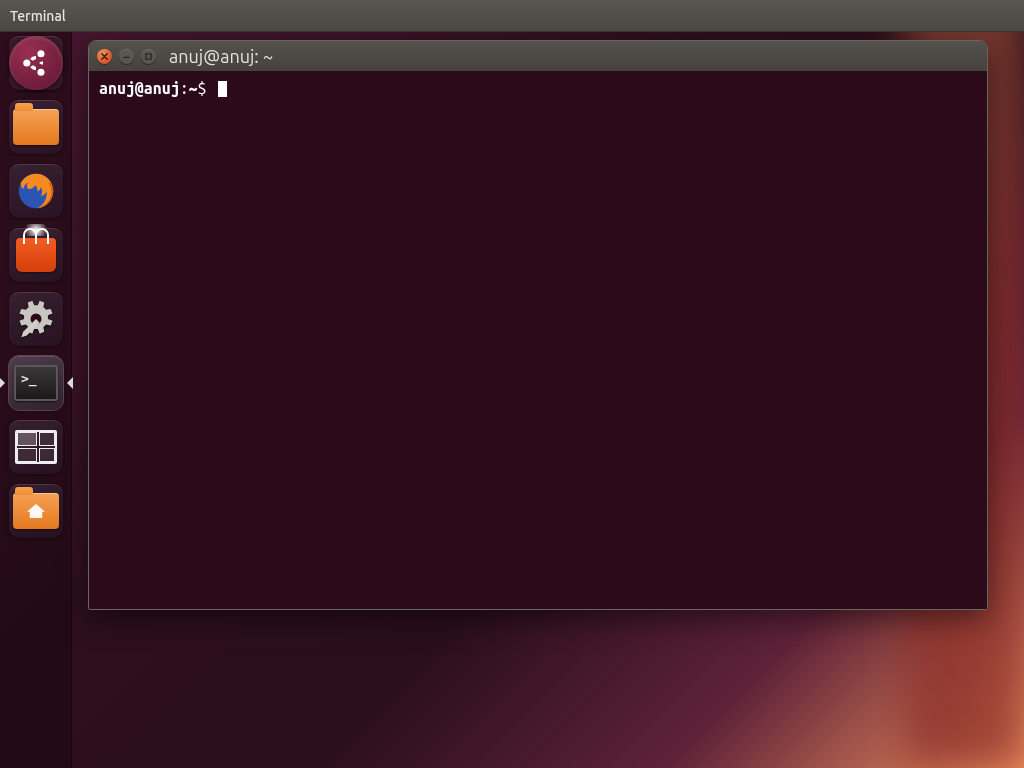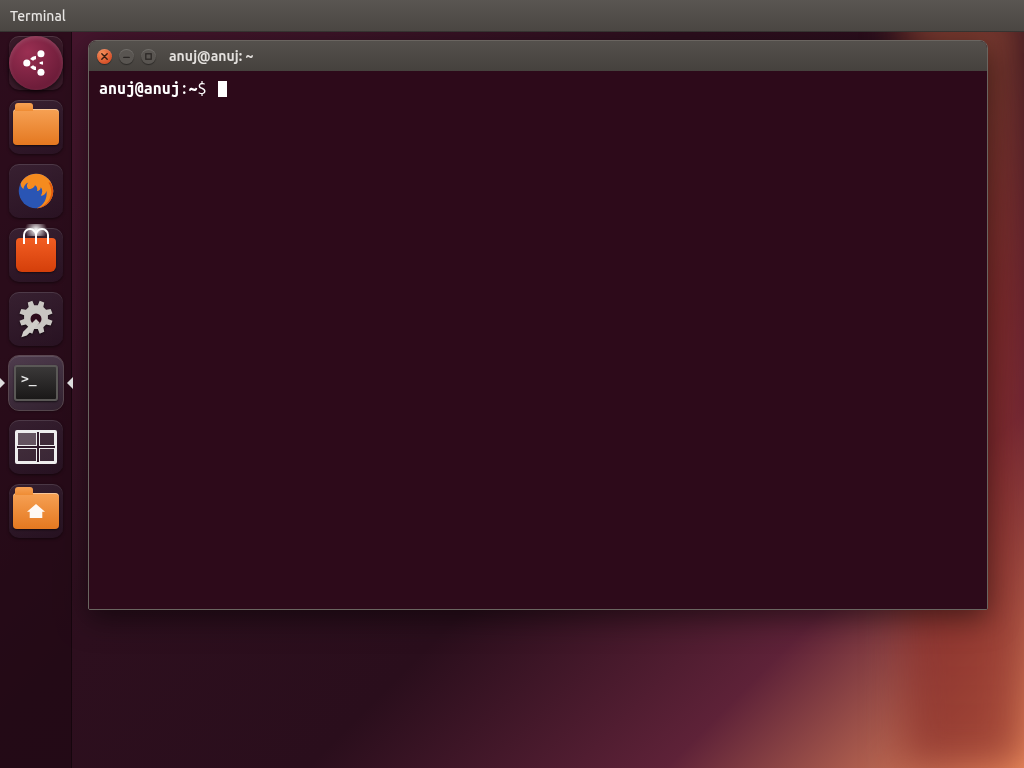--- a/index.html
+++ b/index.html
@@ -174,22 +174,22 @@
   overflow:hidden;
   z-index:3;
 }
 .titlebar{
   height:30px;
   background: linear-gradient(180deg,#54504c 0%, #45413d 100%);
   display:flex; align-items:center;
   padding:0 8px;
   gap:7px;
   color:#e4e1de;
-  font-size:14px;
-  font-weight:700;
+  font-size:18px;
+  font-weight:400;
 }
 .wbtn{
   width:15px; height:15px; border-radius:50%;
   background:#595551;
   box-shadow: inset 0 1px 0 rgba(255,255,255,0.15), 0 1px 1px rgba(0,0,0,0.4);
   display:flex; align-items:center; justify-content:center;
   cursor:pointer;
 }
 .wbtn.close{ background: radial-gradient(circle at 35% 30%, #f58f5a, #d9522a 70%); }
 .wbtn svg{ width:9px; height:9px; }

